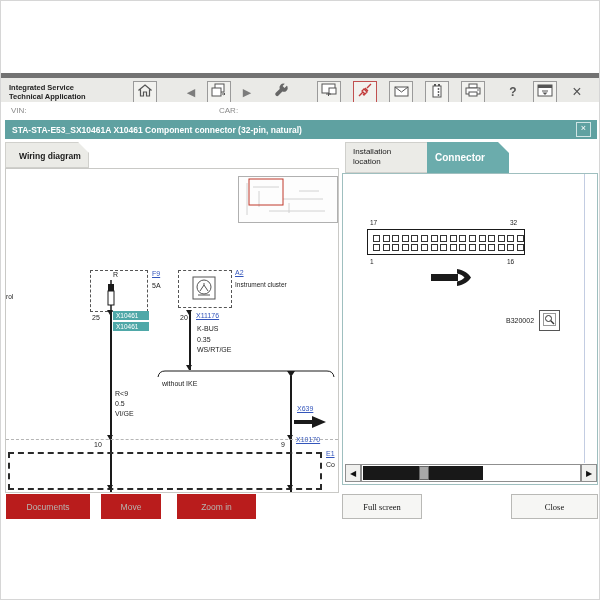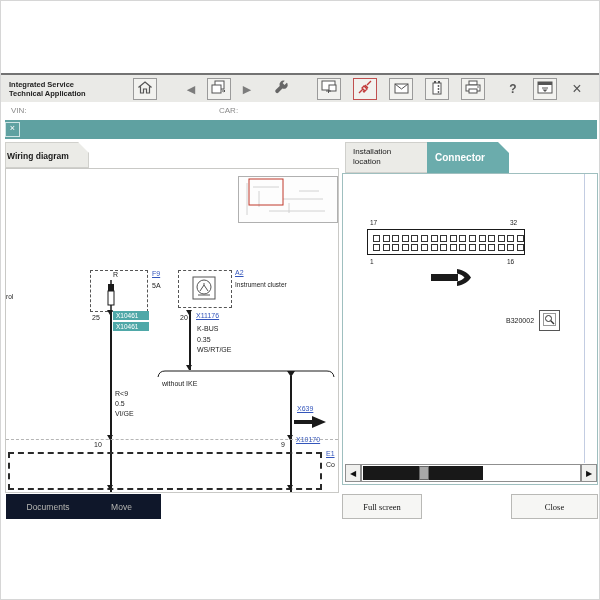--- a/index.html
+++ b/index.html
@@ -1,20 +1,20 @@
 <!DOCTYPE html>
 <html><head>
 <meta charset="utf-8">
 <style>
   html,body{margin:0;padding:0;background:#fff;}
   #screen{position:relative;width:598px;height:598px;border:1px solid #d6d6d6;background:#fff;
           font-family:"Liberation Sans",sans-serif;overflow:hidden;}
   .abs{position:absolute;}
   
-  #toolbar{left:0;top:72px;width:600px;height:28px;background:#eaeae7;border-top:2px solid #737373;border-bottom:1px solid #cfcfcf;display:flex;align-items:center;}
+  #toolbar{left:0;top:72px;width:600px;height:28px;background:#eaeae7;border-top:5px solid #737373;border-bottom:1px solid #cfcfcf;display:flex;align-items:center;}
   .apptitle{font-size:7.5px;font-weight:bold;color:#222;line-height:9px;margin-left:8px;width:118px;}
   .icon-btn{width:24px;height:22px;border:1px solid #9a9a9a;background:#f2f2ef;display:flex;align-items:center;justify-content:center;box-sizing:border-box;flex:none;}
   .icon-plain{border:none;background:transparent;}
   .icon-red{border-color:#c05050;}
   .glyph{font-size:11px;color:#7c7c7c;}
   .glyph-dark{font-size:12px;color:#555;font-weight:bold;}
   
   #vinbar{left:0;top:101px;width:600px;height:16px;background:#fff;font-size:8px;}
   .muted{color:#8a8a8a;text-align:center;}
   
@@ -38,21 +38,21 @@
   
   .pin-row{display:flex;gap:2.6px;margin:2.5px 0;}
   .pin{width:5px;height:5px;border:1px solid #333;box-sizing:content-box;background:#fff;}
   .pinlabel{font-size:6.5px;color:#222;}
   
   .sb-btn{width:16px;height:18px;border:1px solid #8f8f8f;background:#f0f0ee;display:flex;align-items:center;justify-content:center;font-size:8px;color:#111;box-sizing:border-box;}
   #sb-track{position:absolute;border:1px solid #8f8f8f;background:#fff;box-sizing:border-box;}
   #sb-dark{position:absolute;left:1px;top:1px;bottom:1px;width:55%;background:#181818;}
   #sb-thumb{position:absolute;top:1px;bottom:1px;left:26%;width:10px;background:#a8a8a8;border:1px solid #666;box-sizing:border-box;}
   
-  .fbtn-dis{background:#0f172a;color:#b7b7b3;font-size:8.5px;display:flex;align-items:center;justify-content:center;}
+  .fbtn-dis{background:#b91c1c;color:#b7b7b3;font-size:8.5px;display:flex;align-items:center;justify-content:center;}
   .fbtn{background:#f6f6f4;border:1px solid #b9b9b6;color:#111;font-size:8.5px;display:flex;align-items:center;justify-content:center;box-sizing:border-box;font-family:Liberation Serif, serif;}
 </style>
 </head>
 <body>
 
 <div id="screen">
 
   <div id="toolbar" class="abs">
     <div class="apptitle">
       <div>Integrated Service</div>
@@ -133,24 +133,25 @@
       <span class="glyph-dark" style="font-size:16px;font-weight:normal">×</span>
     </div>
   </div>
 
   <div id="vinbar" class="abs">
     <span class="abs muted" style="left:10px;top:4px">VIN:</span>
     <span class="abs muted" style="left:218px;top:4px">CAR:</span>
   </div>
 
   <div id="titlebar" class="abs">
+    <span class="t">STA-STA-E53_SX10461A X10461 Component connector (32-pin, natural)</span>
     <span class="tb-close">×</span>
   </div>
 
-  <div class="abs tab tab-idle" style="left:4px;top:141px;width:84px;height:26px;font-size:8.5px;font-weight:bold;line-height:26px;padding-left:1px">
+  <div class="abs tab tab-idle" style="left:4px;top:141px;width:84px;height:26px;font-size:8.5px;font-weight:bold;line-height:26px;padding-left:13px">
     <span>Wiring diagram</span>
   </div>
 
   <div class="abs tab tab-idle" style="left:344px;top:141px;width:100px;height:31px;font-size:8px;line-height:10px;padding:4px 0 0 7px">
     <span style="display:inline-block;width:55px">Installation location</span>
   </div>
   <div class="abs tab tab-active" style="left:426px;top:141px;width:82px;height:31px;font-size:10px;line-height:31px;padding-left:8px">
     <span>Connector view</span>
   </div>
 
@@ -295,17 +296,18 @@
 
     <div class="abs sb-btn" style="left:2px;top:290px">◀</div>
     <div id="sb-track" style="left:18px;top:290px;width:220px;height:18px">
       <div id="sb-dark"></div>
       <div id="sb-thumb"></div>
     </div>
     <div class="abs sb-btn" style="left:238px;top:290px">▶</div>
   </div>
 
   <div class="abs fbtn-dis" style="left:5px;top:493px;width:84px;height:25px">Documents</div>
-  <div class="abs fbtn-dis" style="left:81px;top:493px;width:79px;height:25px">Move</div>
+  <div class="abs fbtn-dis" style="left:100px;top:493px;width:60px;height:25px">Move</div>
+  <div class="abs fbtn-dis" style="left:176px;top:493px;width:79px;height:25px">Zoom in</div>
   <div class="abs fbtn" style="left:341px;top:493px;width:80px;height:25px">Full screen</div>
   <div class="abs fbtn" style="left:510px;top:493px;width:87px;height:25px">Close</div>
 
 </div>
 
 </body></html>

